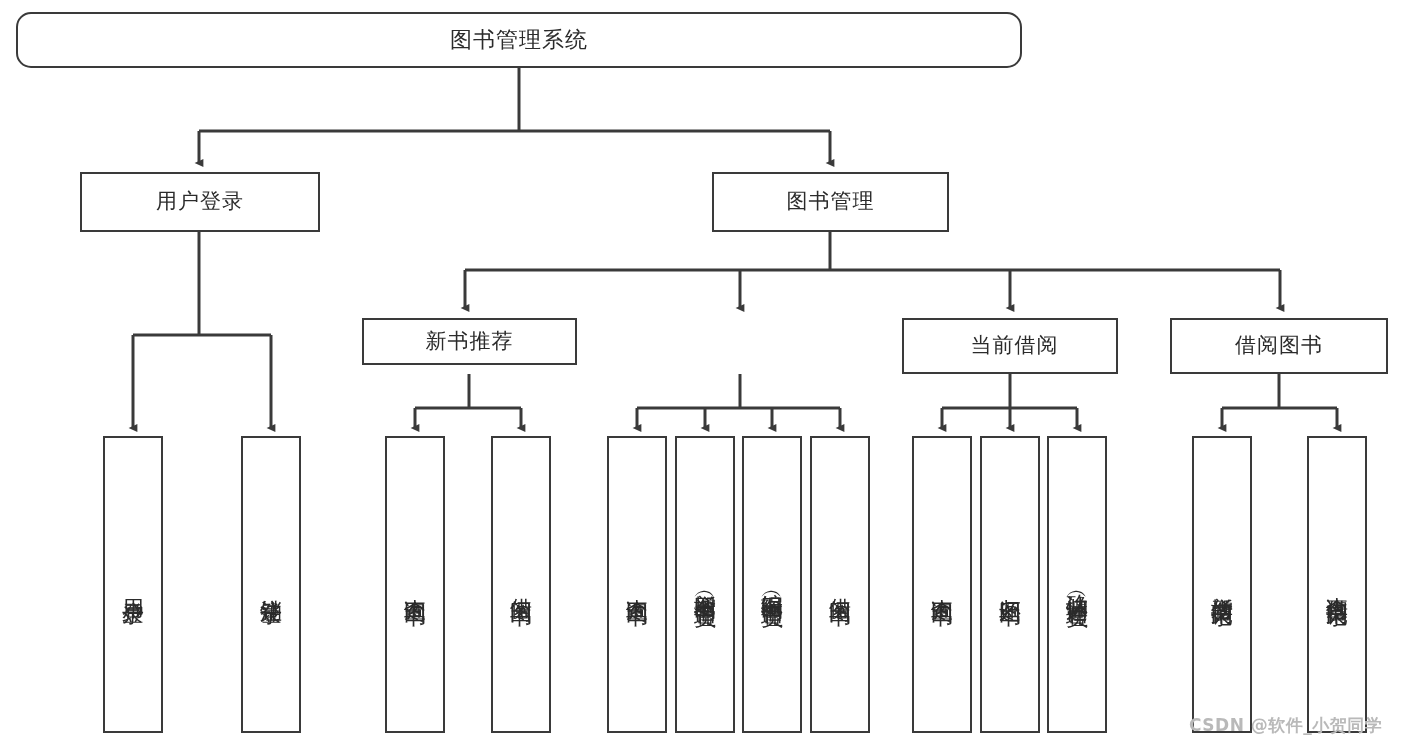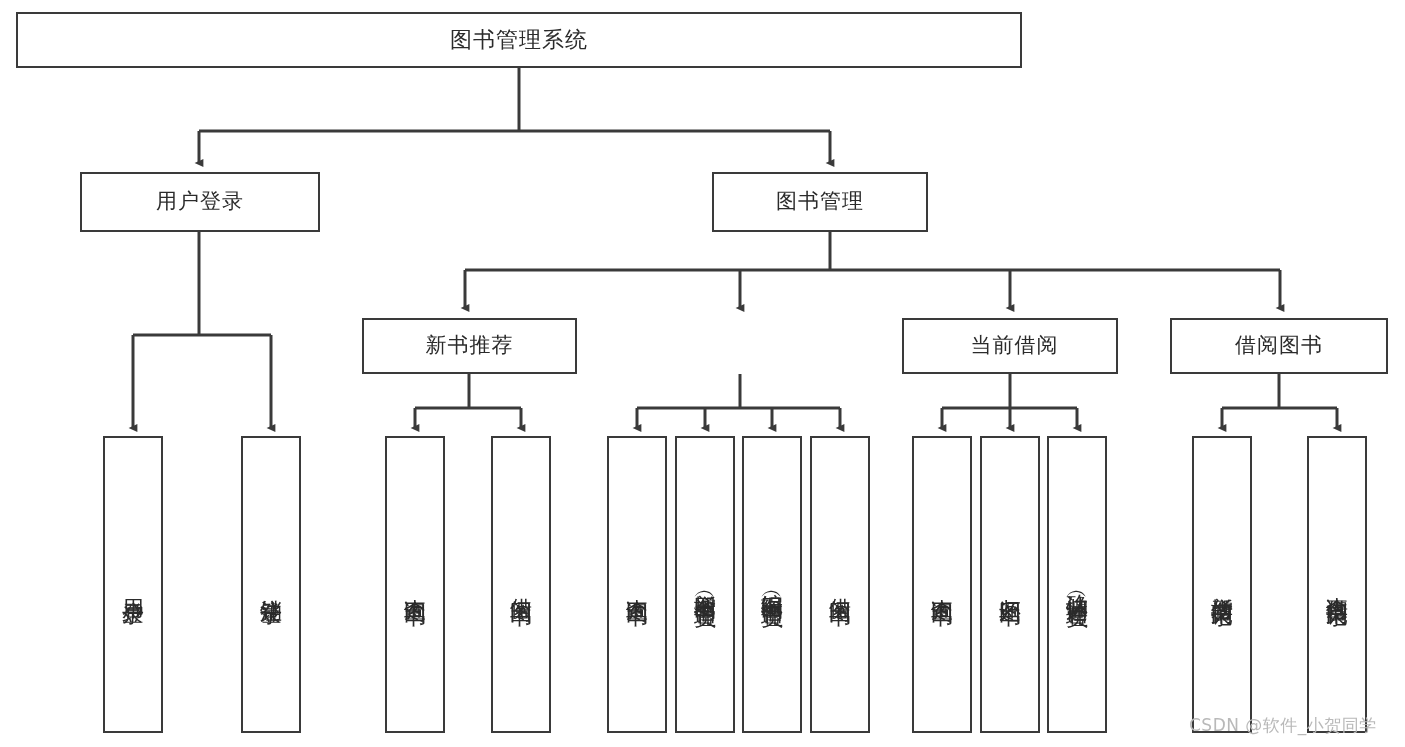--- a/index.html
+++ b/index.html
@@ -44,20 +44,21 @@
     display:block;
   }
   #watermark{
     position:absolute;
     left:1189px;top:714px;
     font-size:17px;
     color:#b9b9b9;
     letter-spacing:0.5px;
     white-space:nowrap;
     font-family:"DejaVu Sans","Liberation Sans",sans-serif;
+    font-weight:bold;
   }
 </style>
 </head>
 <body>
 
 <div id="diagram">
 
   <svg id="edges" viewBox="0 0 1405 747" width="1405" height="747" aria-hidden="true">
     <defs>
       <marker id="arrow" markerWidth="10" markerHeight="10" refX="4.6" refY="5" orient="auto" markerUnits="userSpaceOnUse">
@@ -101,32 +102,32 @@
       <path d="M1010,408 L1010,428" marker-end="url(#arrow)"></path>
       <path d="M1077,408 L1077,428" marker-end="url(#arrow)"></path>
 
       <path d="M1279,374 L1279,408"></path>
       <path d="M1222,408 L1337,408"></path>
       <path d="M1222,408 L1222,428" marker-end="url(#arrow)"></path>
       <path d="M1337,408 L1337,428" marker-end="url(#arrow)"></path>
     </g>
   </svg>
 
-  <div class="node h root" style="left:16px;top:12px;width:1006px;height:56px;">
+  <div class="node h root" style="left:16px;top:12px;width:1006px;height:56px;border-radius:15px;">
     <span>图书管理系统</span>
   </div>
 
   <div class="node h" style="left:80px;top:172px;width:240px;height:60px;">
     <span>用户登录</span>
   </div>
-  <div class="node h" style="left:712px;top:172px;width:216px;height:60px;align-items:center;">
+  <div class="node h" style="left:712px;top:172px;width:237px;height:60px;align-items:center;">
     <span>图书管理</span>
   </div>
 
-  <div class="node h" style="left:362px;top:318px;width:215px;height:56px;">
+  <div class="node h" style="left:362px;top:318px;width:215px;height:47px;">
     <span>新书推荐</span>
   </div>
   <div class="node h" style="left:902px;top:318px;width:216px;height:56px;padding-left:9px;">
     <span>当前借阅</span>
   </div>
   <div class="node h" style="left:1170px;top:318px;width:218px;height:56px;">
     <span>借阅图书</span>
   </div>
 
   <div class="node v" style="left:103px;top:436px;width:60px;height:297px;">

